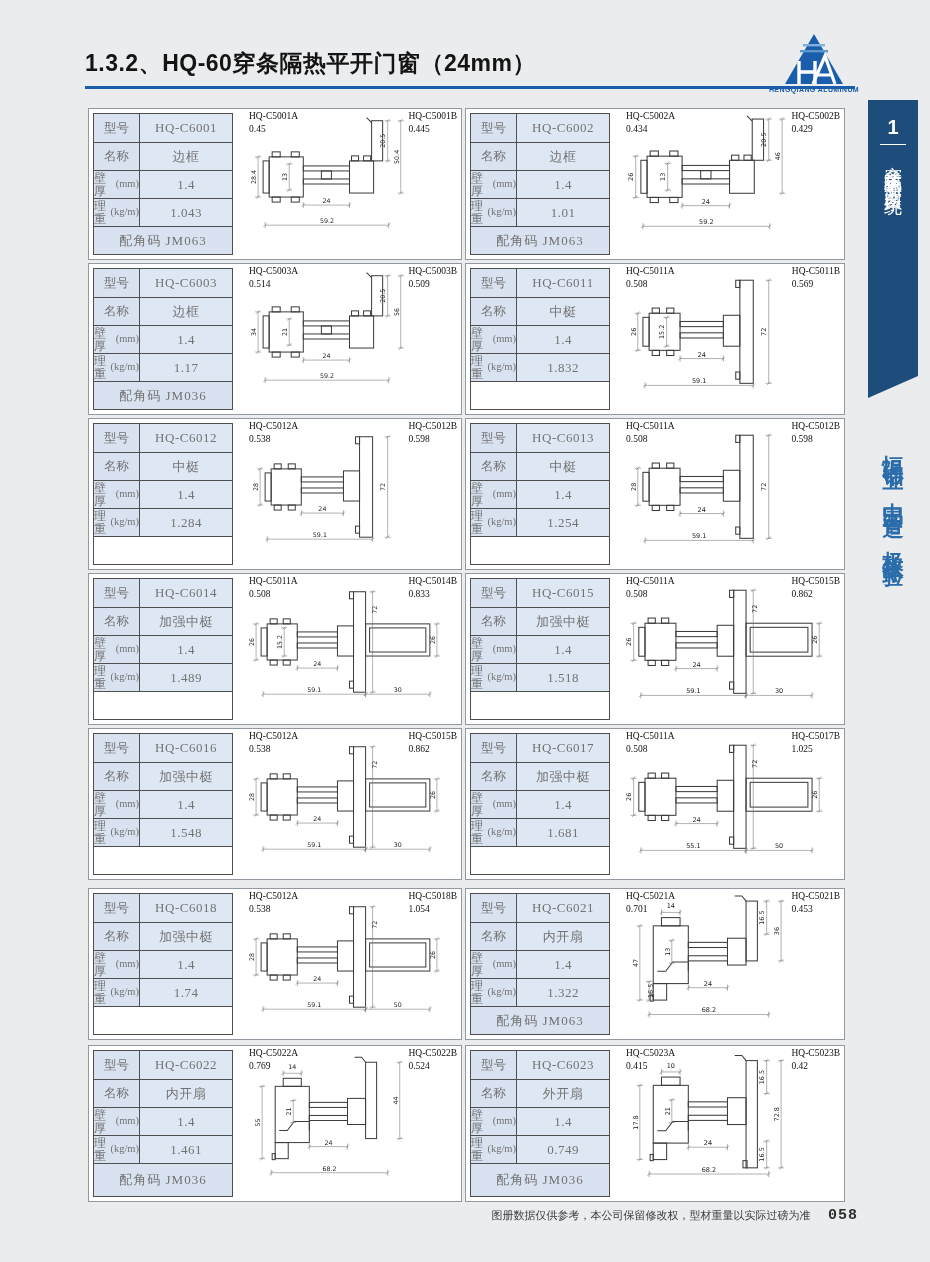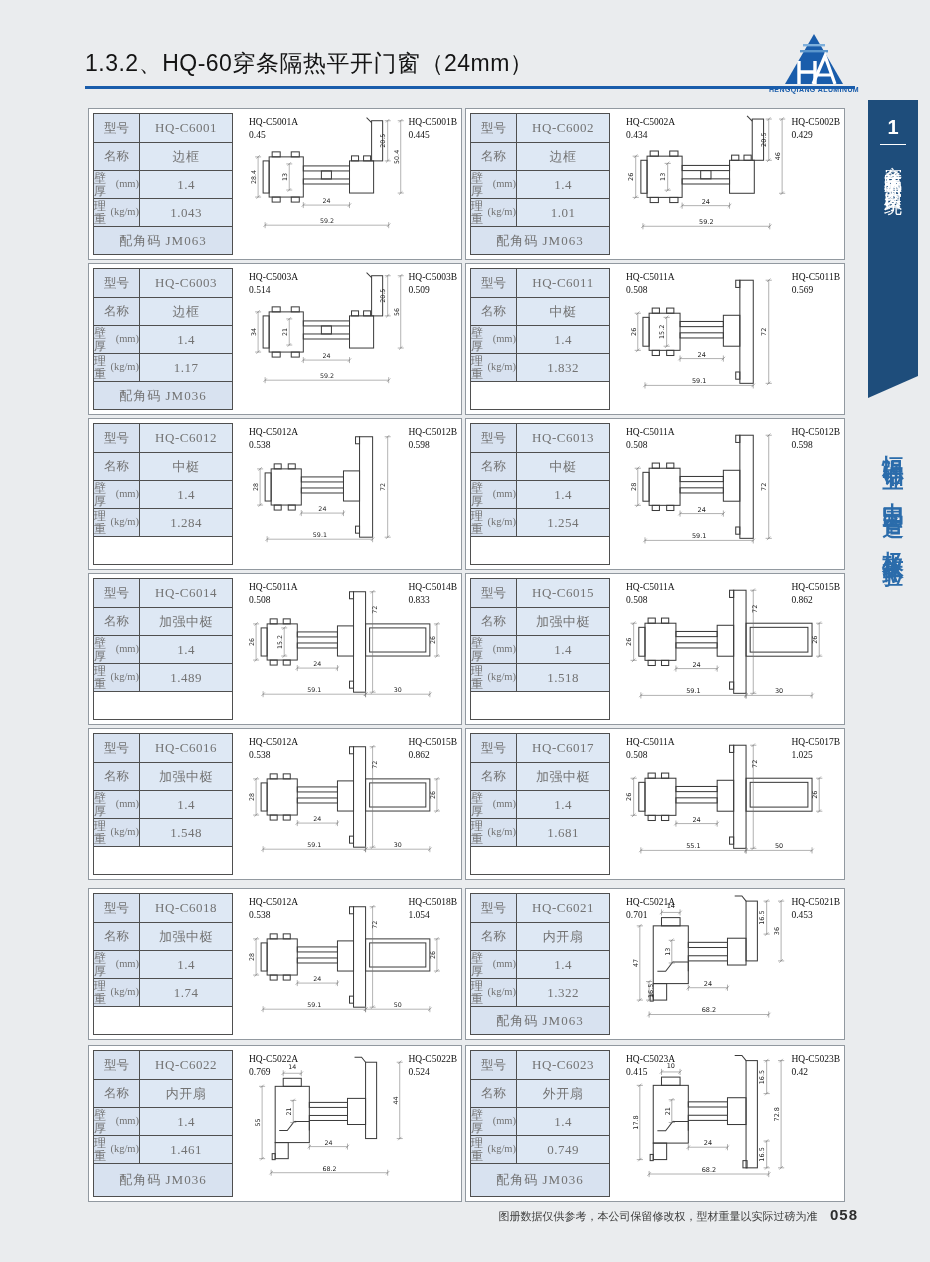--- a/index.html
+++ b/index.html
@@ -4,21 +4,21 @@
 <style>
   html,body{margin:0;padding:0;}
   body{
     position:relative;width:930px;height:1262px;overflow:hidden;
     background:#eaecee;
     font-family:"Liberation Sans",sans-serif;
   }
   
   .page-title{
     position:absolute;left:85px;top:48px;
-    font-size:23px;font-weight:normal;color:#141414;letter-spacing:.5px;
+    font-size:23px;font-weight:bold;color:#141414;letter-spacing:.5px;
   }
   .title-rule{position:absolute;left:85px;top:86px;width:770px;height:3px;background:#1a5dab;}
   .logo{position:absolute;left:762px;top:34px;width:104px;text-align:center;}
   .logo svg{display:block;margin:0 auto;}
   .logo .brand{font-size:7px;font-weight:bold;color:#1a5dab;letter-spacing:.4px;margin-top:2px;}
   
   .ribbon{
     position:absolute;left:868px;top:100px;width:50px;height:298px;
     background:#1e4d7b;color:#fff;text-align:center;
     clip-path:polygon(0 0,100% 0,100% calc(100% - 22px),0 100%);
@@ -29,21 +29,21 @@
     writing-mode:vertical-rl;text-orientation:upright;
     font-size:18px;letter-spacing:3px;margin:0 auto;line-height:50px;
   }
   .slogan{
     position:absolute;left:866px;top:438px;width:54px;height:370px;
     writing-mode:vertical-rl;text-orientation:upright;
     font-size:21px;font-weight:bold;color:#2b6cab;letter-spacing:5px;
     text-align:left;line-height:54px;
   }
   
-  .footer{position:absolute;left:0;top:1206px;width:858px;text-align:right;white-space:nowrap;}
+  .footer{position:absolute;left:0;top:1206px;width:858px;text-align:right;white-space:nowrap;font-family:Liberation Mono, monospace;}
   .footer .note{font-size:11px;color:#3d3d3d;}
   .footer .pnum{font-size:15px;font-weight:bold;color:#2e2e2e;margin-left:8px;letter-spacing:1px;}
   
   .block{position:absolute;background:#fff;border:1px solid #9299a0;}
   .ptable{
     position:absolute;left:4px;top:4px;bottom:4px;width:138px;
     display:grid;grid-template-columns:45px 1fr;
     grid-template-rows:28px 28px 28px 28px 1fr;
     border:1px solid #4f4f4f;
     font-family:"Liberation Serif",serif;color:#737373;
@@ -51,21 +51,21 @@
   .cell{display:flex;align-items:center;justify-content:center;border-top:1px solid #4f4f4f;}
   .cell.r1{border-top:none;}
   .lab{background:#d8e2f0;font-size:12.5px;}
   .lab.two{flex-direction:row;line-height:1.02;font-size:12px;}
   .lab.two .sub{font-size:10.5px;}
   .val{background:#dee8f4;border-left:1px solid #4f4f4f;font-size:13px;letter-spacing:.5px;}
   .foot{grid-column:1/3;background:#d8e2f0;display:flex;align-items:center;justify-content:center;
         border-top:1px solid #4f4f4f;font-size:13px;letter-spacing:1px;}
   .foot.empty{background:#fff;}
   .draw{position:absolute;left:146px;top:0;right:0;bottom:0;}
-  .plabel{position:absolute;top:7px;font-family:"Liberation Serif",serif;font-size:9.5px;
+  .plabel{position:absolute;top:1px;font-family:"Liberation Serif",serif;font-size:9.5px;
           line-height:1.35;color:#101010;white-space:nowrap;}
   .plabel.pa{left:14px;}
   .plabel.pb{right:4px;}
   svg.cad{position:absolute;left:0;top:0;width:100%;height:100%;}
   .geo{fill:none;stroke:#3b3b3b;stroke-width:1;}
   .dim{stroke:#757575;stroke-width:.55;fill:none;}
   .dim text{stroke:none;fill:#1c1c1c;font-size:6.3px;font-family:"DejaVu Sans",sans-serif;}
 </style>
 </head>
 <body>

